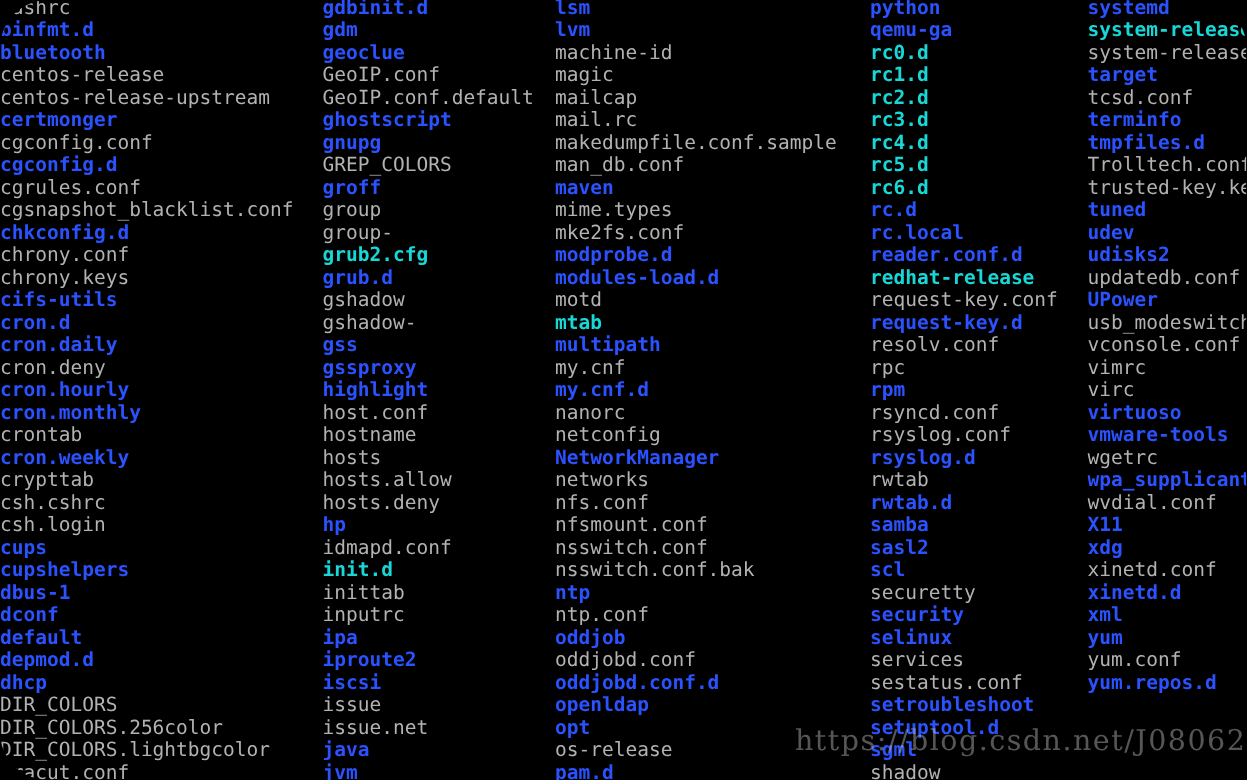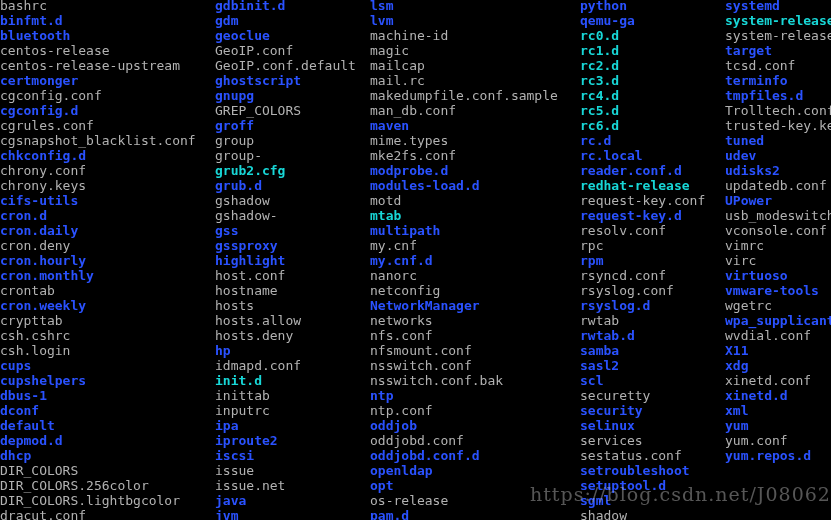--- a/index.html
+++ b/index.html
@@ -9,20 +9,21 @@
   }
   #terminal {
     position: relative;
     width: 831px;
     height: 520px;
     background: #000000;
     overflow: hidden;
     font-family: "DejaVu Sans Mono", "Liberation Mono", monospace;
     font-size: 13px;
     line-height: 15px;
+    border-radius: 32px;
   }
   .ls-columns {
     position: absolute;
     top: -2px;
     left: 0;
     width: 831px;
     height: 524px;
     display: flex;
     flex-direction: row;
     align-items: flex-start;

